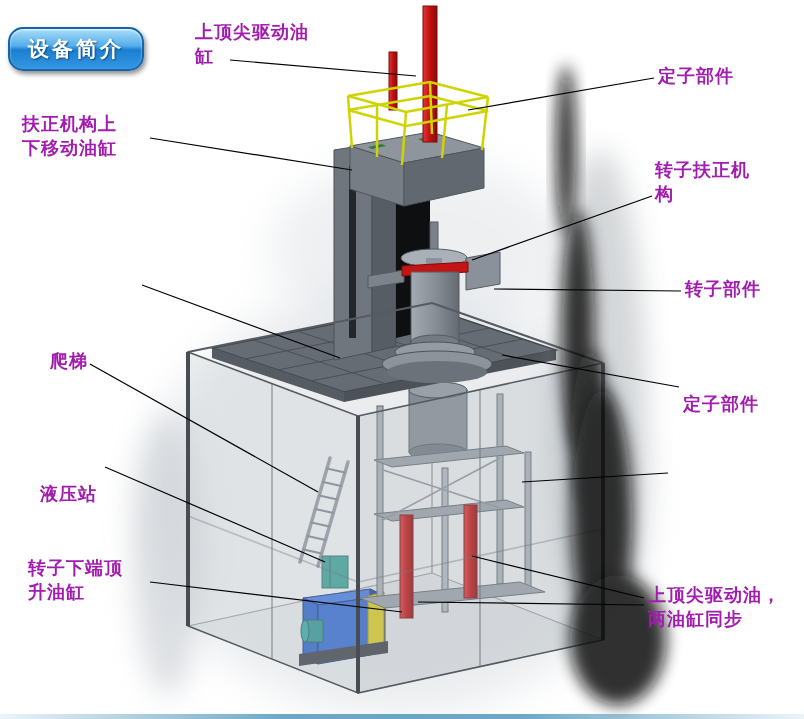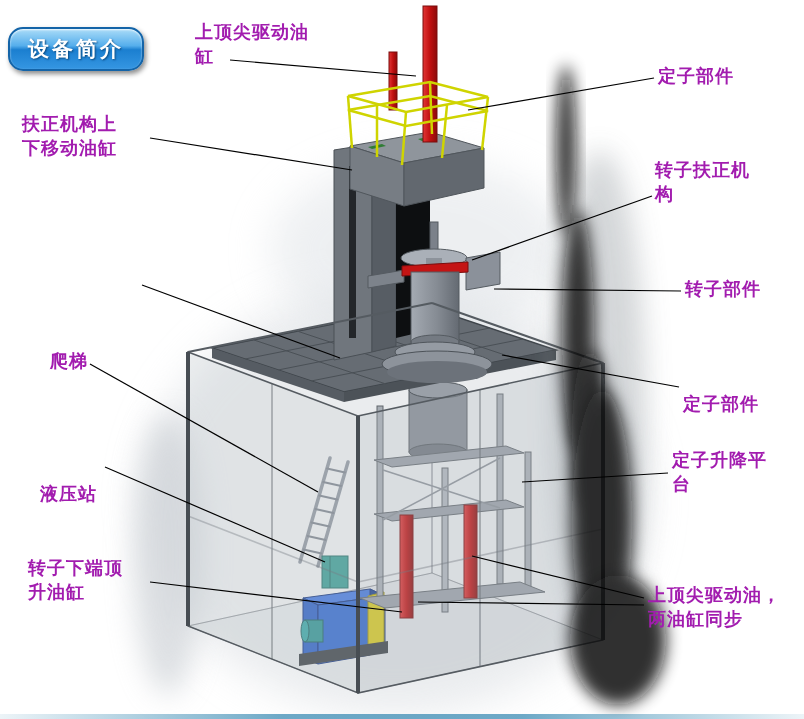--- a/index.html
+++ b/index.html
@@ -241,21 +241,19 @@
 缸</div>
   <div class="label lbl-safety-fence">定子部件</div>
   <div class="label lbl-centering-cyl">扶正机构上
 下移动油缸</div>
   <div class="label lbl-rotor-centering">转子扶正机
 构</div>
   <div class="label lbl-rotor-part">转子部件</div>
   <div class="label lbl-ladder">爬梯</div>
   <div class="label lbl-stator-part">定子部件</div>
   <div class="label lbl-hydraulic">液压站</div>
-  <div class="label lbl-stator-lift">定子升降平
-台</div>
   <div class="label lbl-rotor-bottom">转子下端顶
 升油缸</div>
   <div class="label lbl-platform-lift">上顶尖驱动油，
 两油缸同步</div>
 
   <div class="bottom-strip"></div>
 </div>
 
 </body></html>

